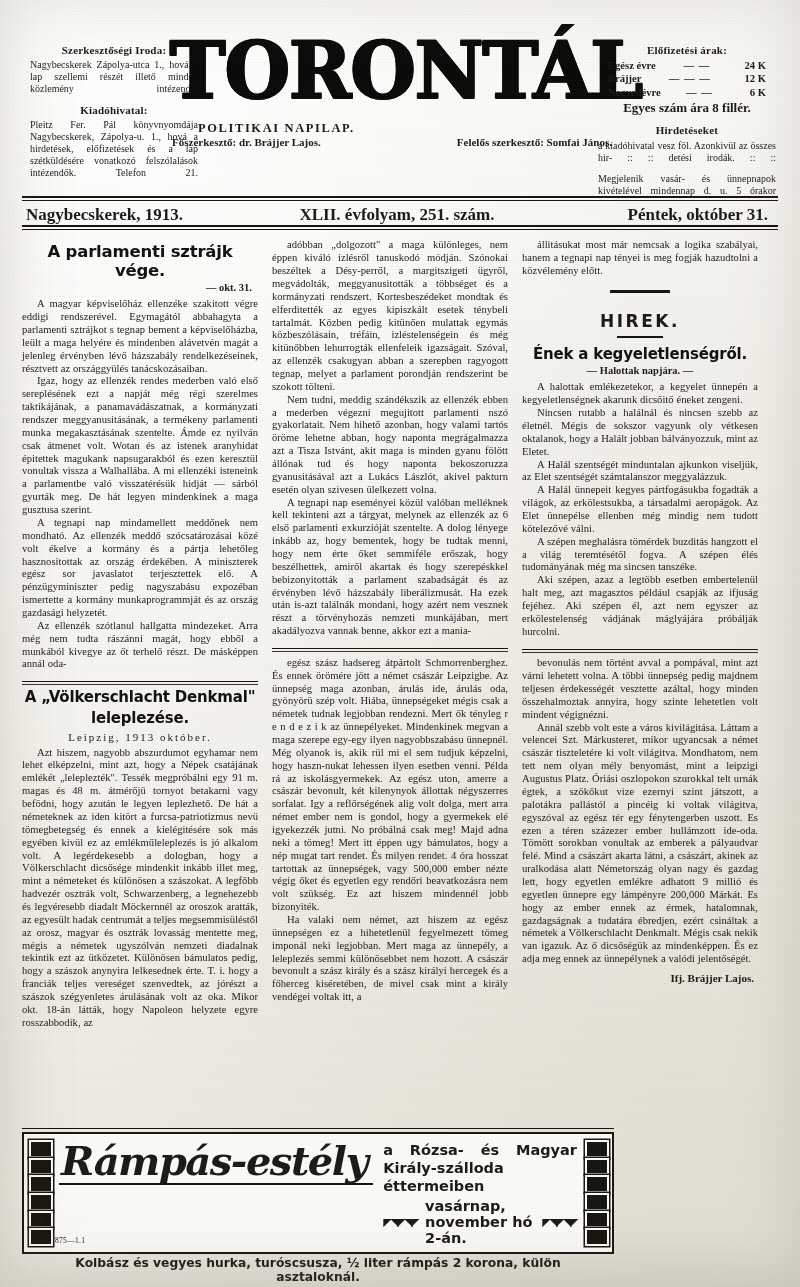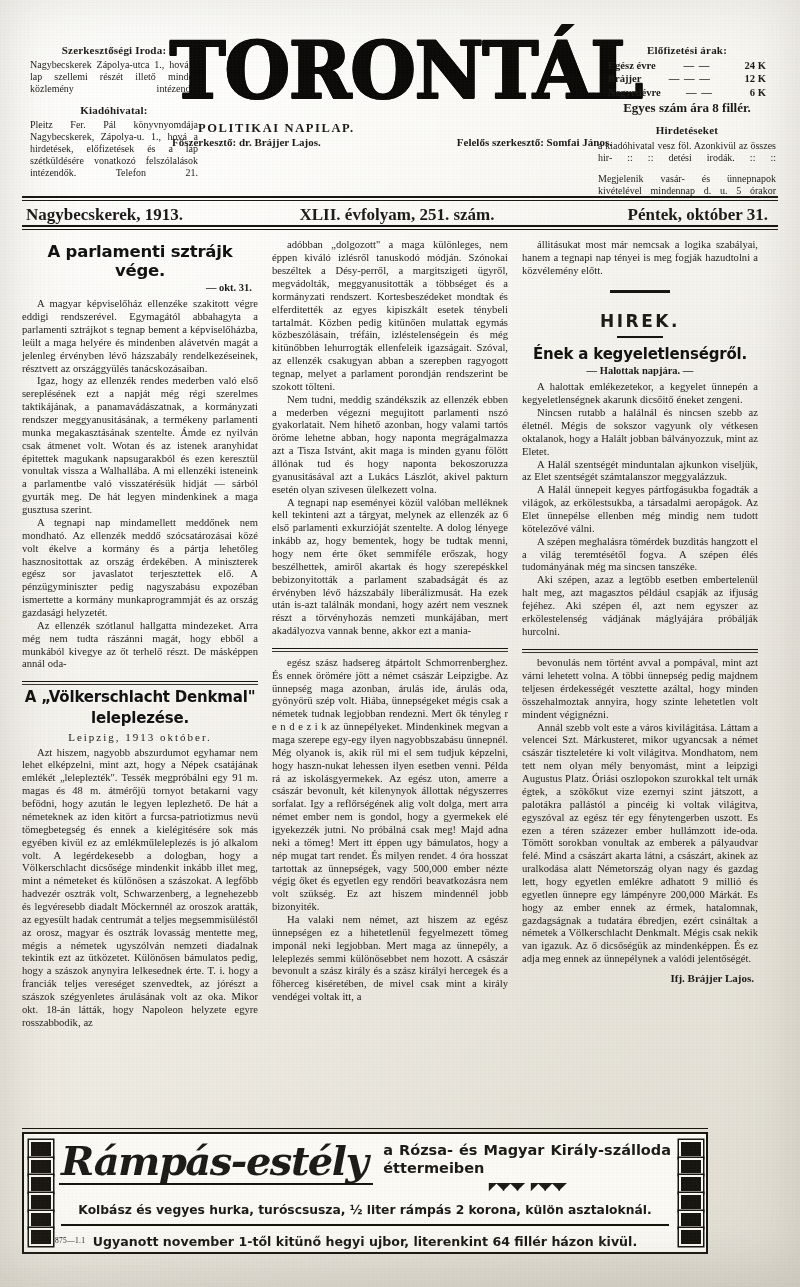--- a/index.html
+++ b/index.html
@@ -103,21 +103,21 @@
   .sec-rule2{width:46px;height:2px;background:#17150f;margin:5px auto 8px;}
   .hirek{
     text-align:center;font-family:"DejaVu Sans", sans-serif;
     font-weight:bold;font-size:17px;letter-spacing:2.5px;margin:18px 0 0;
   }
   .sign{text-align:right;font-weight:bold;font-size:11px;margin-top:6px;padding-right:4px;}
 
   .topbar-l{margin:10px 0 0;}
 
   
-  .advert-wrap{position:absolute;left:22px;top:1128px;width:686px;}
+  .advert-wrap{position:absolute;left:22px;top:1128px;width:592px;}
   .advert{
     border:2.5px solid #17150f;
     background:#fbfaf6;
     padding:3px;
     display:flex;
     height:122px;
     box-sizing:border-box;
   }
   .ad-edge{
     width:26px;display:flex;flex-direction:column;justify-content:space-between;
@@ -313,20 +313,21 @@
         <i></i>
       </div>
 
       <div class="ad-core">
         <div class="ad-top">
           <div class="ad-title">Rámpás-estély</div>
           <div class="ad-right">
             <div class="ad-l1">a Rózsa- és Magyar Király-szálloda éttermeiben</div>
             <div class="ad-l2">
               <span class="tri">◤◥◤◥◤</span>
+              <span>vasárnap, november hó 2-án.</span>
               <span class="tri">◤◥◤◥◤</span>
             </div>
           </div>
         </div>
 
         <div class="ad-l3">Kolbász és vegyes hurka, turóscsusza, ½ liter rámpás 2 korona, külön asztaloknál.</div>
         <div class="ad-rule"></div>
         <div class="ad-l4">Ugyanott november 1-től kitünő hegyi ujbor, literenkint 64 fillér házon kivül.</div>
         <div class="ad-code">875—1.1</div>
       </div>

